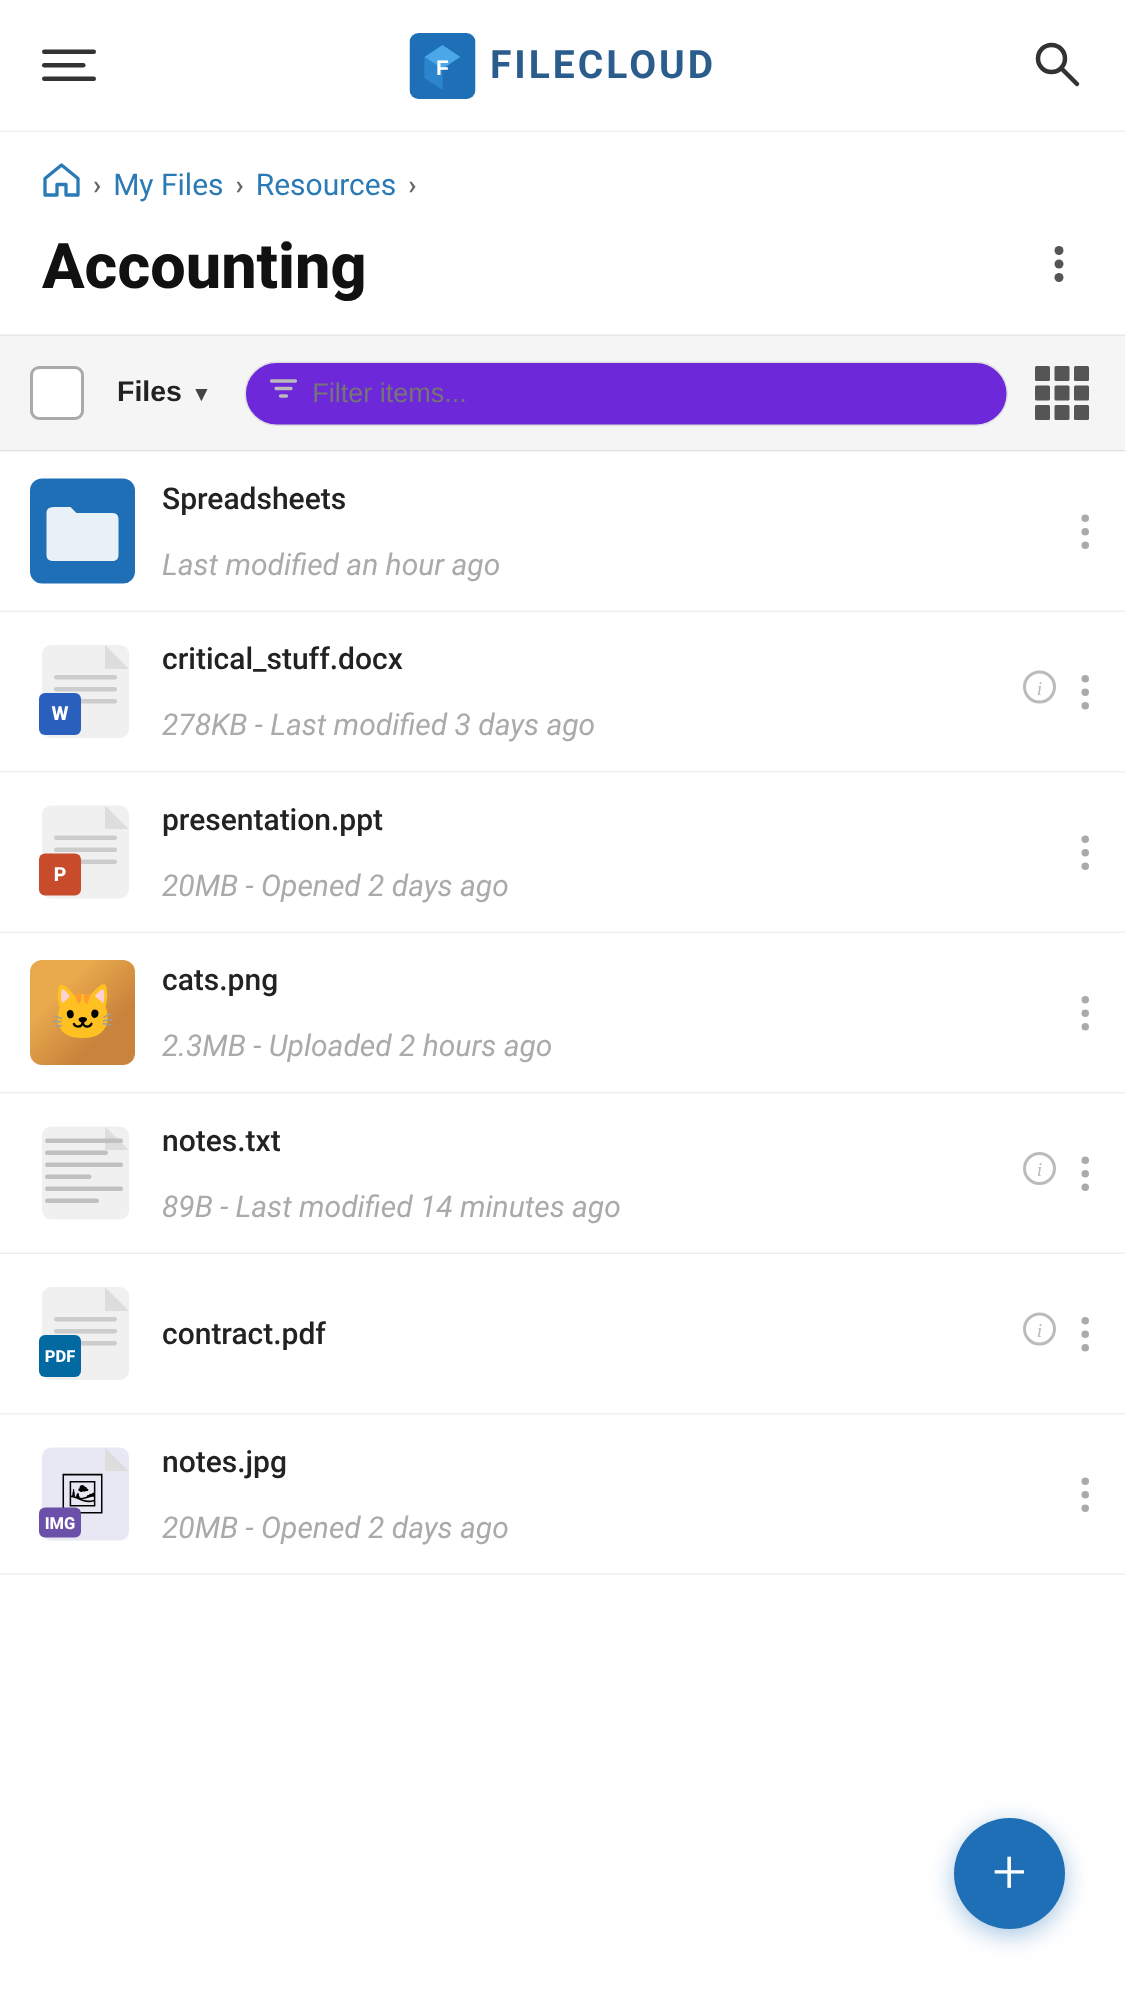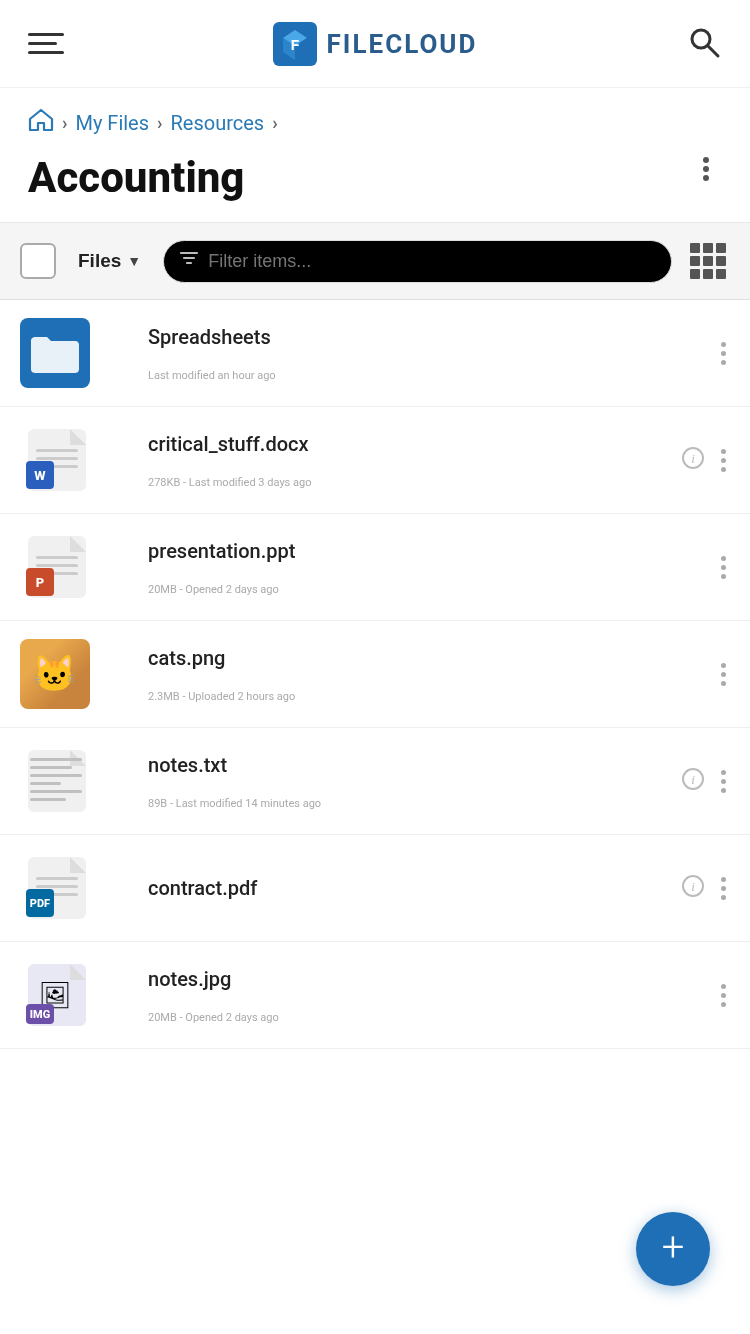--- a/index.html
+++ b/index.html
@@ -80,21 +80,21 @@
     .breadcrumb-link {
       color: #2a7ab5;
       font-size: 20px;
       cursor: pointer;
       text-decoration: none;
     }
 
     
     .page-title-row {
       display: flex;
-      align-items: flex-start;
+      align-items: center;
       justify-content: space-between;
       padding: 8px 28px 20px 28px;
     }
     .page-title {
       font-size: 42px;
       font-weight: 800;
       color: #111;
     }
     .title-more-icon {
       cursor: pointer;
@@ -159,21 +159,21 @@
       color: #aaa;
       font-size: 18px;
     }
     .filter-input {
       width: 100%;
       padding: 10px 16px 10px 44px;
       border: 1.5px solid #ddd;
       border-radius: 30px;
       font-size: 18px;
       color: #aaa;
-      background: #000000;
+      background: #6d28d9;
       outline: none;
     }
     .grid-view-btn {
       cursor: pointer;
       display: grid;
       grid-template-columns: repeat(3, 10px);
       grid-template-rows: repeat(3, 10px);
       gap: 3px;
       padding: 4px;
       flex-shrink: 0;
@@ -236,30 +236,30 @@
     .badge-word { background: #2b5fbe; }
     .badge-ppt { background: #c84c2c; }
     .badge-pdf { background: #0369a1; }
     .badge-img { background: #6b4fa8; }
 
     .file-info {
       flex: 1;
       display: flex;
       flex-direction: column;
       gap: 20px;
-      margin-left: 40px;
     }
     .file-name {
       font-size: 20px;
       font-weight: 500;
       color: #222;
     }
     .file-meta {
-      font-size: 11px;
+      font-size: 20px;
       color: #aaa;
+      font-style: italic;
     }
 
     .file-actions {
       display: flex;
       align-items: center;
       gap: 12px;
       flex-shrink: 0;
     }
     .info-icon {
       color: #bbb;

